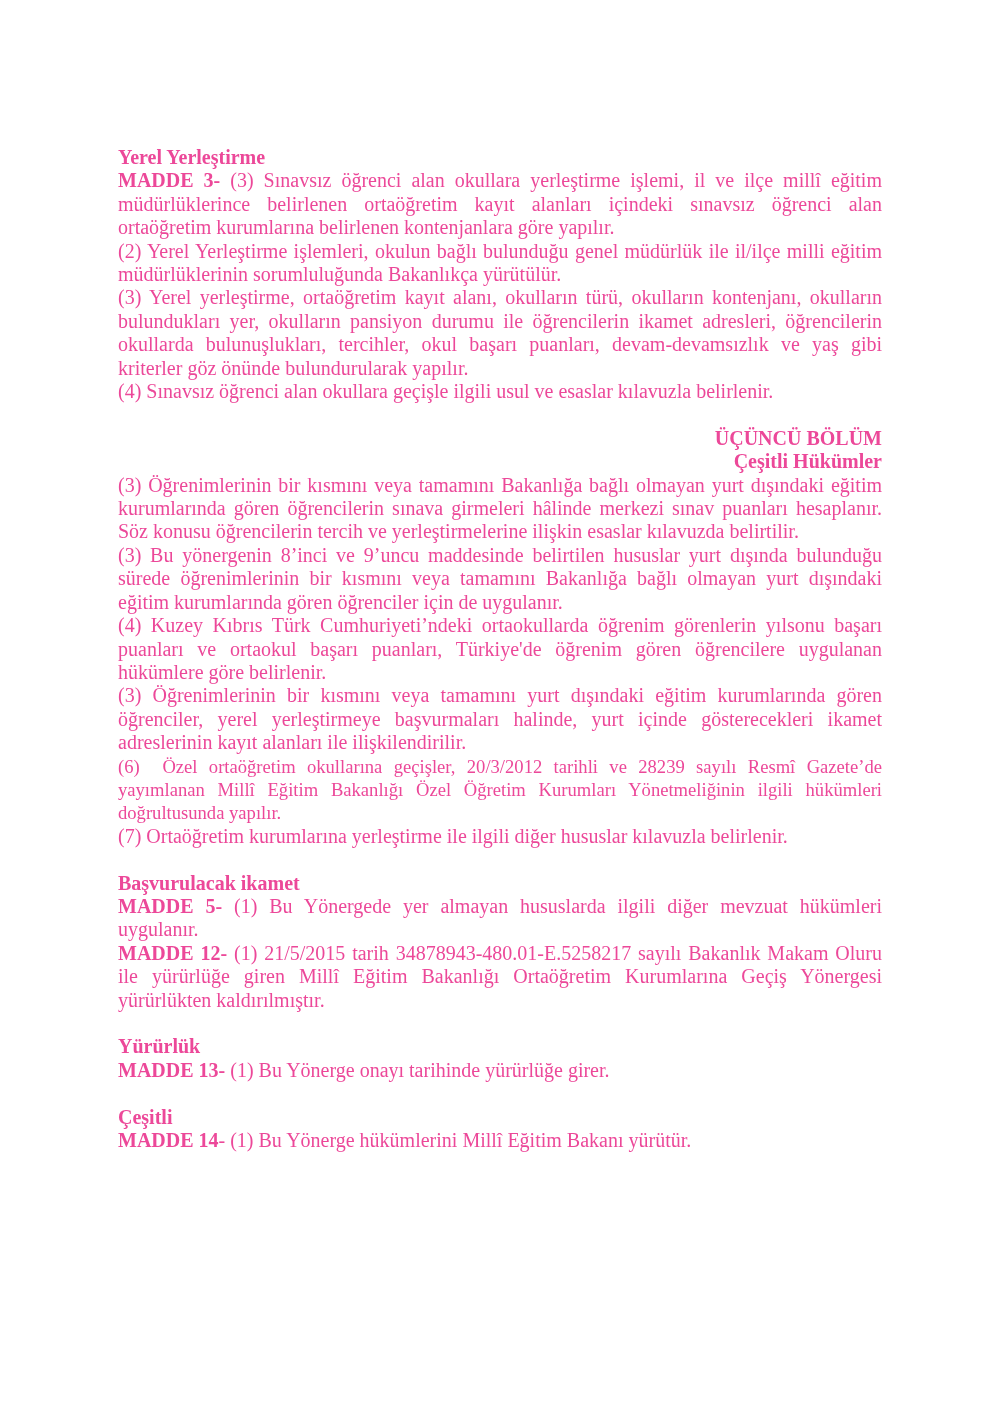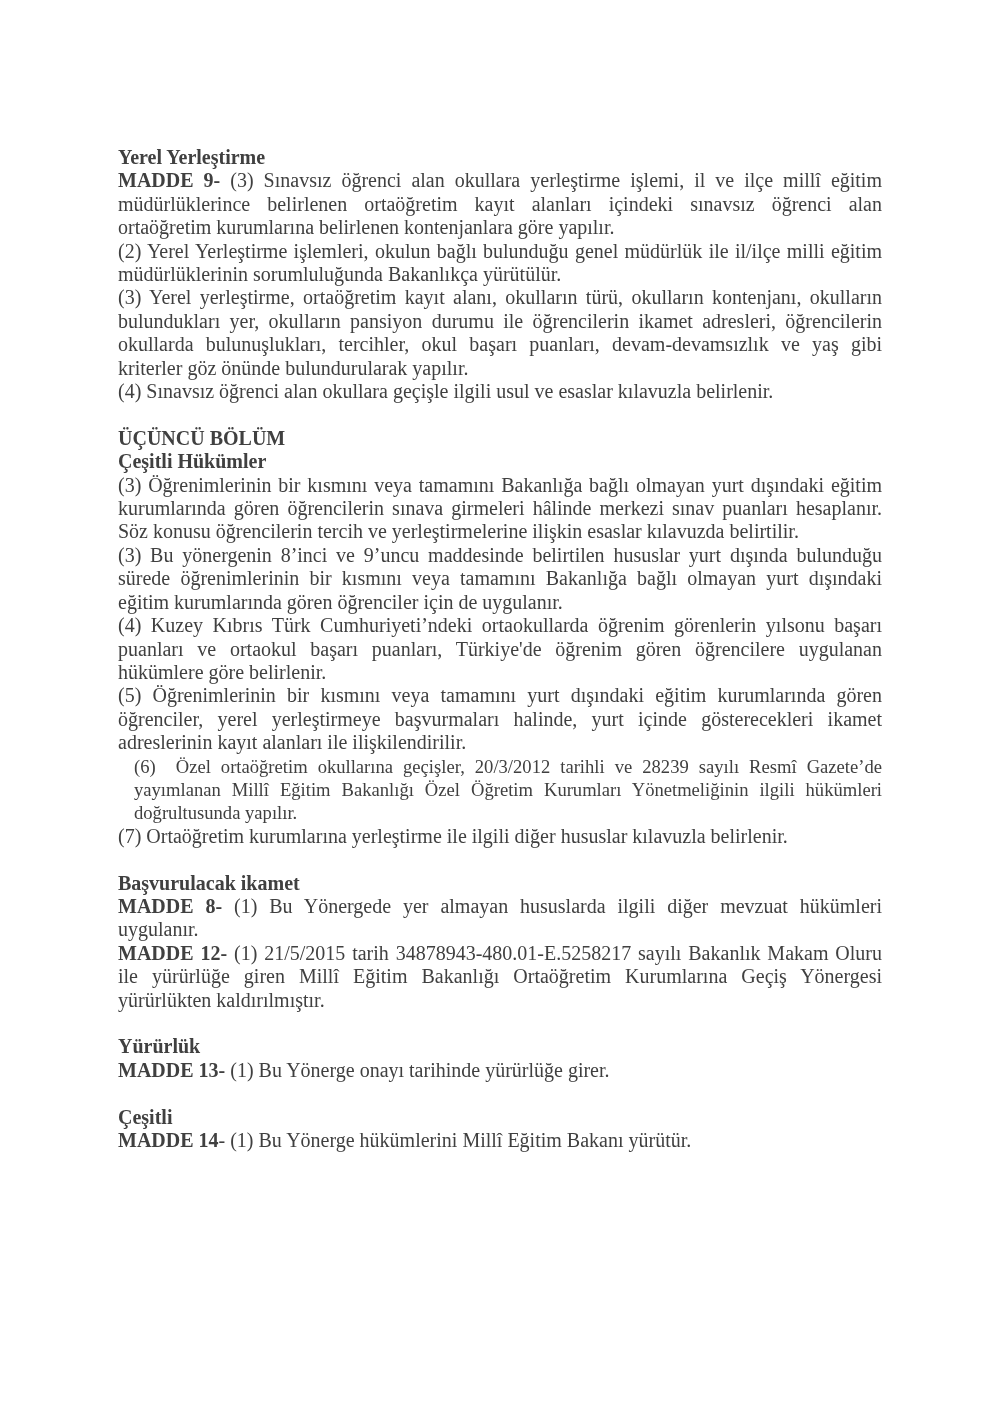--- a/index.html
+++ b/index.html
@@ -6,76 +6,75 @@
     margin: 0;
     padding: 0;
     background: #ffffff;
   }
   .page {
     position: relative;
     width: 1000px;
     height: 1414px;
     margin: 0 auto;
     background: #ffffff;
-    color: #404040;
+    color: #ec4899;
     box-sizing: border-box;
     padding: 146px 118px 0 118px;
     font-family: "Liberation Serif", "DejaVu Serif", serif;
     font-size: 20px;
     line-height: 23.4px;
     overflow: hidden;
   }
   .doc-body p, .doc-body .chapter {
     margin: 0;
     padding: 0;
   }
   .para {
     text-align: justify;
   }
   .para.small {
     font-size: 18.6px;
     line-height: 23.4px;
-    margin-left: 16px;
   }
   .heading {
     font-weight: bold;
     text-align: left;
   }
   .chapter {
-    text-align: left;
+    text-align: right;
     font-weight: bold;
   }
   .gap {
     margin-top: 23.4px !important;
   }
   .lead {
     font-weight: bold;
   }
 </style>
 </head>
 <body>
 
 <div class="page">
   <div class="doc-body">
       <p class="heading"><span>Yerel Yerleştirme</span></p>
-      <p class="para"><span class="lead">MADDE 9-</span><span> (3) Sınavsız öğrenci alan okullara yerleştirme işlemi, il ve ilçe millî eğitim müdürlüklerince belirlenen ortaöğretim kayıt alanları içindeki sınavsız öğrenci alan ortaöğretim kurumlarına belirlenen kontenjanlara göre yapılır.</span></p>
+      <p class="para"><span class="lead">MADDE 3-</span><span> (3) Sınavsız öğrenci alan okullara yerleştirme işlemi, il ve ilçe millî eğitim müdürlüklerince belirlenen ortaöğretim kayıt alanları içindeki sınavsız öğrenci alan ortaöğretim kurumlarına belirlenen kontenjanlara göre yapılır.</span></p>
       <p class="para"><span>(2) Yerel Yerleştirme işlemleri, okulun bağlı bulunduğu genel müdürlük ile il/ilçe milli eğitim müdürlüklerinin sorumluluğunda Bakanlıkça yürütülür.</span></p>
       <p class="para"><span>(3) Yerel yerleştirme, ortaöğretim kayıt alanı, okulların türü, okulların kontenjanı, okulların bulundukları yer, okulların pansiyon durumu ile öğrencilerin ikamet adresleri, öğrencilerin okullarda bulunuşlukları, tercihler, okul başarı puanları, devam-devamsızlık ve yaş gibi kriterler göz önünde bulundurularak yapılır.</span></p>
       <p class="para"><span>(4) Sınavsız öğrenci alan okullara geçişle ilgili usul ve esaslar kılavuzla belirlenir.</span></p>
       <div class="chapter gap">
         <div>ÜÇÜNCÜ BÖLÜM</div>
         <div>Çeşitli Hükümler</div>
       </div>
       <p class="para"><span>(3) Öğrenimlerinin bir kısmını veya tamamını Bakanlığa bağlı olmayan yurt dışındaki eğitim kurumlarında gören öğrencilerin sınava girmeleri hâlinde merkezi sınav puanları hesaplanır. Söz konusu öğrencilerin tercih ve yerleştirmelerine ilişkin esaslar kılavuzda belirtilir.</span></p>
       <p class="para"><span>(3) Bu yönergenin 8’inci ve 9’uncu maddesinde belirtilen hususlar yurt dışında bulunduğu sürede öğrenimlerinin bir kısmını veya tamamını Bakanlığa bağlı olmayan yurt dışındaki eğitim kurumlarında gören öğrenciler için de uygulanır.</span></p>
       <p class="para"><span>(4) Kuzey Kıbrıs Türk Cumhuriyeti’ndeki ortaokullarda öğrenim görenlerin yılsonu başarı puanları ve ortaokul başarı puanları, Türkiye'de öğrenim gören öğrencilere uygulanan hükümlere göre belirlenir.</span></p>
-      <p class="para"><span>(5) Öğrenimlerinin bir kısmını veya tamamını yurt dışındaki eğitim kurumlarında gören öğrenciler, yerel yerleştirmeye başvurmaları halinde, yurt içinde gösterecekleri ikamet adreslerinin kayıt alanları ile ilişkilendirilir.</span></p>
+      <p class="para"><span>(3) Öğrenimlerinin bir kısmını veya tamamını yurt dışındaki eğitim kurumlarında gören öğrenciler, yerel yerleştirmeye başvurmaları halinde, yurt içinde gösterecekleri ikamet adreslerinin kayıt alanları ile ilişkilendirilir.</span></p>
       <p class="para small"><span>(6)&nbsp; Özel ortaöğretim okullarına geçişler, 20/3/2012 tarihli ve 28239 sayılı Resmî Gazete’de yayımlanan Millî Eğitim Bakanlığı Özel Öğretim Kurumları Yönetmeliğinin ilgili hükümleri doğrultusunda yapılır.</span></p>
       <p class="para"><span>(7) Ortaöğretim kurumlarına yerleştirme ile ilgili diğer hususlar kılavuzla belirlenir.</span></p>
       <p class="heading gap"><span>Başvurulacak ikamet</span></p>
-      <p class="para"><span class="lead">MADDE 8-</span><span> (1) Bu Yönergede yer almayan hususlarda ilgili diğer mevzuat hükümleri uygulanır.</span></p>
+      <p class="para"><span class="lead">MADDE 5-</span><span> (1) Bu Yönergede yer almayan hususlarda ilgili diğer mevzuat hükümleri uygulanır.</span></p>
       <p class="para"><span class="lead">MADDE 12-</span><span> (1) 21/5/2015 tarih 34878943-480.01-E.5258217 sayılı Bakanlık Makam Oluru ile yürürlüğe giren Millî Eğitim Bakanlığı Ortaöğretim Kurumlarına Geçiş Yönergesi yürürlükten kaldırılmıştır.</span></p>
       <p class="heading gap"><span>Yürürlük</span></p>
       <p class="para"><span class="lead">MADDE 13-</span><span> (1) Bu Yönerge onayı tarihinde yürürlüğe girer.</span></p>
       <p class="heading gap"><span>Çeşitli</span></p>
       <p class="para"><span class="lead">MADDE 14</span><span>- (1) Bu Yönerge hükümlerini Millî Eğitim Bakanı yürütür.</span></p>
     </div>
 </div>
 
 </body></html>

